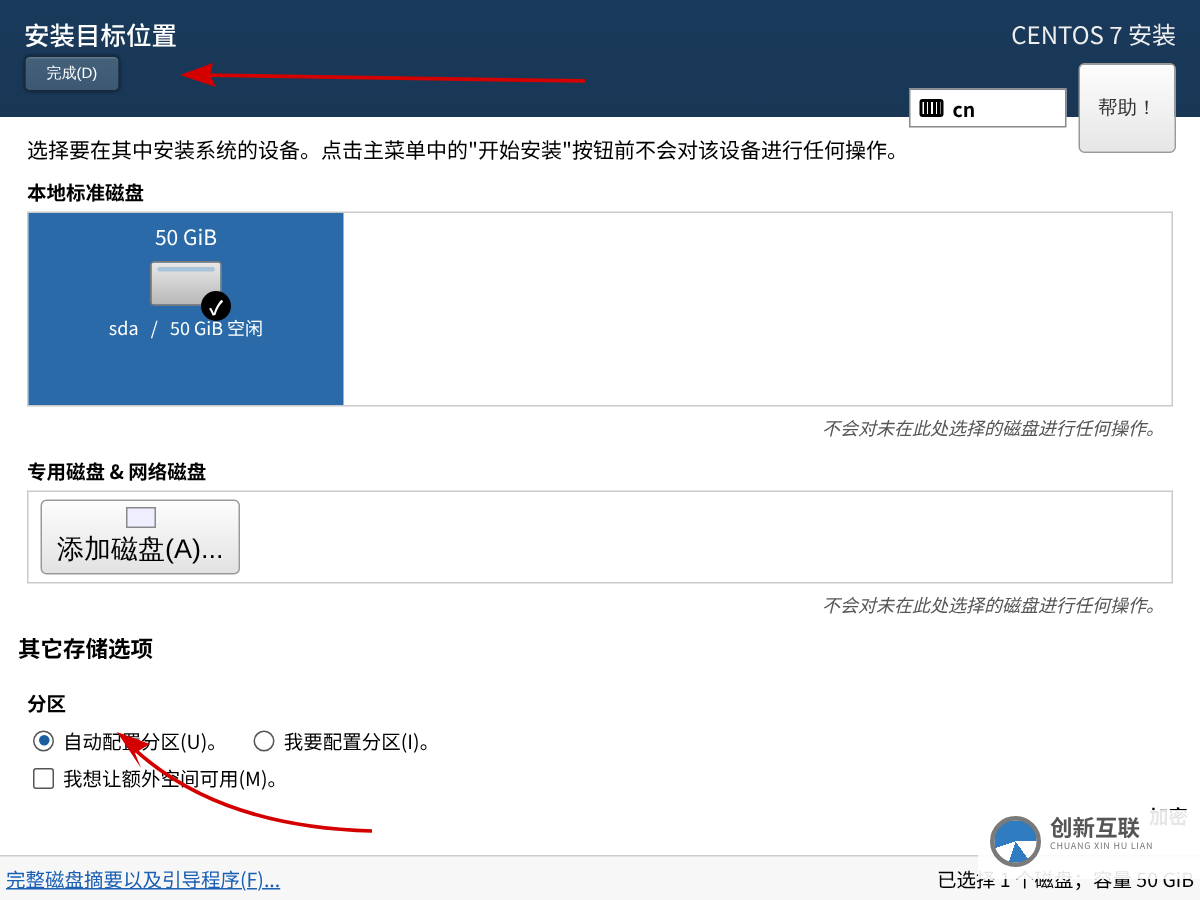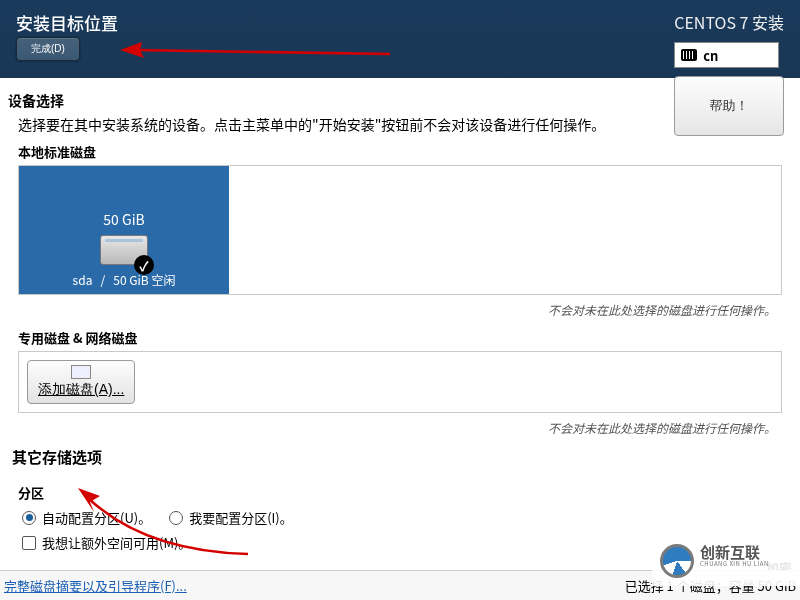--- a/index.html
+++ b/index.html
@@ -2,40 +2,40 @@
 <html><head>
 <meta charset="utf-8">
 <style>
   * { margin: 0; padding: 0; box-sizing: border-box; }
   body { font-family: "Noto Sans CJK SC", "Microsoft YaHei", sans-serif; font-size: 13px; background: #fff; color: #000; width: 800px; height: 600px; overflow: hidden; position: relative; }
   .header { background: linear-gradient(to bottom, #1a3a5c, #193755); height: 78px; color: #fff; position: relative; padding: 10px 16px; }
   .header-title { font-size: 17px; font-weight: 500; }
   .done-btn { margin-top: 2px; background: linear-gradient(to bottom, #45617a, #3b5873); border: 1px solid #1a2a3a; border-radius: 4px; color: #fff; padding: 4px 14px; font-size: 10px; box-shadow: inset 0 1px 0 rgba(255,255,255,0.15), 0 0 2px rgba(0,0,0,0.5); cursor: pointer; }
   .header-right { position: absolute; right: 16px; top: 10px; text-align: right; }
   .installer-name { font-size: 16px; font-weight: 400; color: #eee; }
-  .lang-bar { margin-top: 8px; display: flex; gap: 8px; flex-direction: column; }
+  .lang-bar { margin-top: 8px; display: flex; align-items: center; gap: 8px; }
   .lang-box { background: #fff; color: #000; padding: 3px 6px; display: flex; align-items: center; gap: 6px; width: 105px; height: 26px; border: 1px solid #888; }
   .kb-icon { width: 16px; height: 12px; background: #000; border-radius: 2px; position: relative; }
   .kb-icon::after { content: ""; position: absolute; inset: 2px; background: repeating-linear-gradient(to right, #fff 0 1px, #000 1px 3px); }
   .help-btn { background: linear-gradient(to bottom, #fdfdfd, #e6e6e6); border: 1px solid #9a9a9a; border-radius: 4px; padding: 20px 12px; font-size: 13px; cursor: pointer; color: #333; }
   .content { padding: 8px 8px 0 8px; }
   .section-heading { font-weight: 700; font-size: 14px; margin: 4px 0 4px 0; }
   .desc { font-size: 14px; margin: 4px 0 8px 10px; }
   .sub-heading { font-weight: 700; font-size: 13px; margin: 4px 0 4px 10px; }
   .disk-panel { border: 1px solid #c9c9c9; margin: 0 10px; padding: 0; display: flex; height: 130px; background: #fff; }
-  .disk-tile { width: 210px; background: #2a6aa8; color: #fff; text-align: center; display: flex; flex-direction: column; align-items: center; justify-content: flex-end; gap: 2px; padding: 6px; cursor: pointer; }
+  .disk-tile { width: 210px; background: #2a6aa8; color: #fff; text-align: center; display: flex; flex-direction: column; align-items: center; justify-content: flex-start; gap: 2px; padding: 6px; cursor: pointer; }
   .disk-size { font-size: 14px; }
   .hdd-icon { width: 48px; height: 30px; background: linear-gradient(to bottom, #e8e8e8, #b8b8b8); border: 1px solid #777; border-radius: 3px; position: relative; margin: 4px 0; }
   .hdd-icon::before { content:""; position:absolute; top:3px; left:4px; right:4px; height:3px; background:#aac4dc; border-radius:1px; }
   .check-badge { position: absolute; right: -6px; bottom: -6px; width: 20px; height: 20px; background: #000; border-radius: 50%; display:flex; align-items:center; justify-content:center; }
   .check-badge::after { content: "✓"; color: #fff; font-size: 13px; font-weight: bold; }
   .disk-name { font-size: 13px; white-space: nowrap; overflow: hidden; text-overflow: ellipsis; width: 100%; }
   .disk-meta { font-size: 12px; }
   .note { text-align: right; font-size: 12px; font-style: italic; color: #555; margin: 6px 16px 10px 0; }
-  .add-btn { background: linear-gradient(to bottom, #fdfdfd, #e2e2e2); border: 1px solid #9a9a9a; border-radius: 4px; padding: 4px 10px; font-size: 14px; cursor: pointer; display: inline-flex; flex-direction: column; align-items: center; gap: 2px; text-decoration: underline; }
+  .add-btn { background: linear-gradient(to bottom, #fdfdfd, #e2e2e2); border: 1px solid #9a9a9a; border-radius: 4px; padding: 4px 10px; font-size: 18px; cursor: pointer; display: inline-flex; flex-direction: column; align-items: center; gap: 2px; }
   .add-icon { width: 20px; height: 14px; border: 1px solid #888; background: #eef; }
   .net-panel { border: 1px solid #c9c9c9; margin: 0 10px; padding: 8px; height: 62px; display: flex; align-items: center; }
   .other-heading { font-weight: 700; font-size: 15px; margin: 8px 0 6px 4px; }
   .part-heading { font-weight: 700; font-size: 13px; margin: 16px 0 6px 10px; }
   .radio-row { margin-left: 14px; display: flex; align-items: center; gap: 18px; font-size: 13px; margin-bottom: 6px; }
   .radio, .chk { width: 14px; height: 14px; border: 1px solid #555; border-radius: 50%; display: inline-flex; align-items: center; justify-content: center; vertical-align: middle; margin-right: 6px; background:#fff; }
   .radio.selected::after { content:""; width:7px; height:7px; background:#1b5e9e; border-radius:50%; }
   .chk { border-radius: 2px; }
   .enc-heading { font-weight: 700; font-size: 13px; margin: 6px 0 0 10px; text-align: right; }
   .bottom-bar { position: absolute; left:0; right:0; bottom:0; height: 30px; border-top: 1px solid #ccc; background: #f7f7f7; display:flex; align-items:center; justify-content: space-between; padding: 0 4px; font-size: 13px; }
@@ -64,21 +64,20 @@
       <button class="help-btn">帮助！</button>
     </div>
   </div>
   <svg class="arrow1" viewBox="0 0 270 24">
     <path d="M270 14 L14 10" stroke="#d40000" stroke-width="2.5" fill="none"></path>
     <path d="M0 10 L22 2 L20 10 L24 18 Z" fill="#d40000"></path>
   </svg>
 </div>
 
 <div class="content">
-  <div class="section-heading">设备选择</div>
   <div class="desc">选择要在其中安装系统的设备。点击主菜单中的"开始安装"按钮前不会对该设备进行任何操作。</div>
   <div class="sub-heading">本地标准磁盘</div>
 
   <div class="disk-panel">
     <div class="disk-tile">
       <div class="disk-size">50 GiB</div>
       <div style="position:relative">
         <div class="hdd-icon"></div>
         <div class="check-badge"></div>
       </div>

